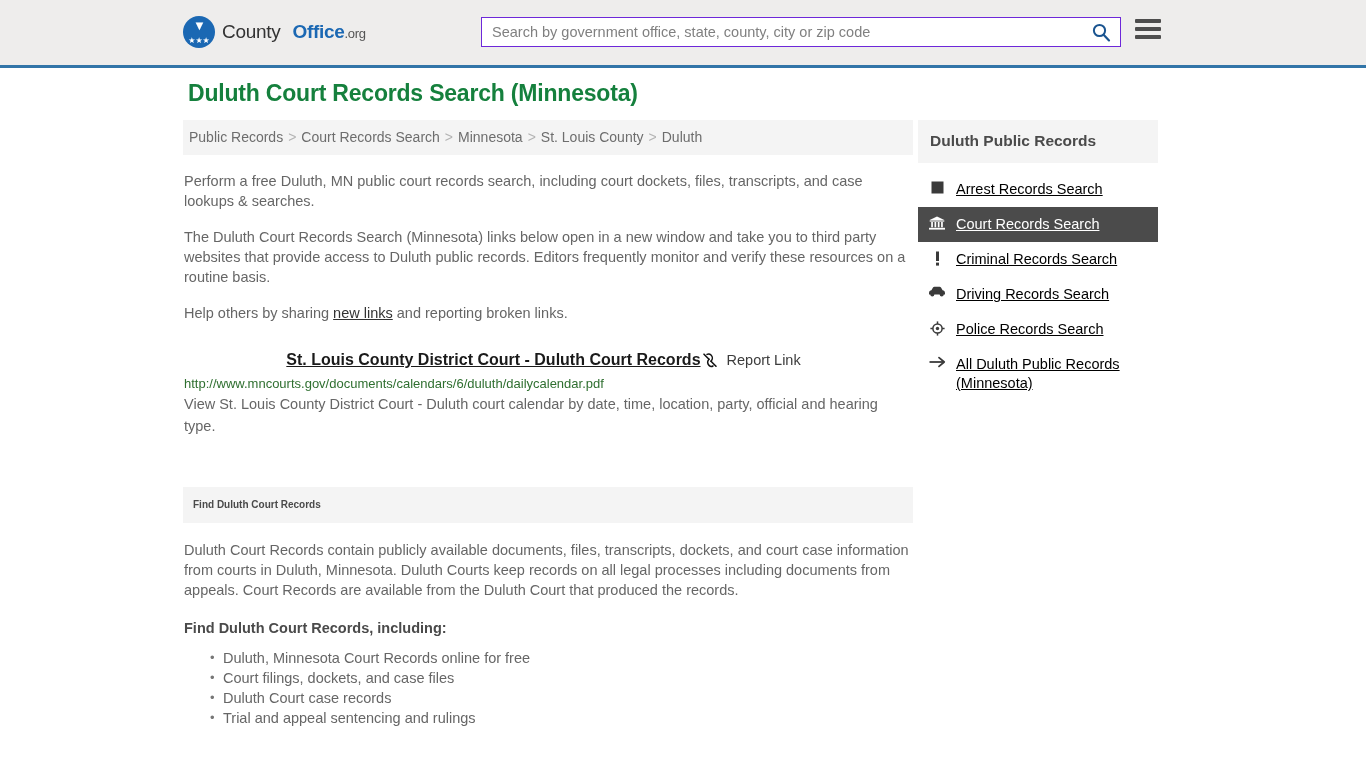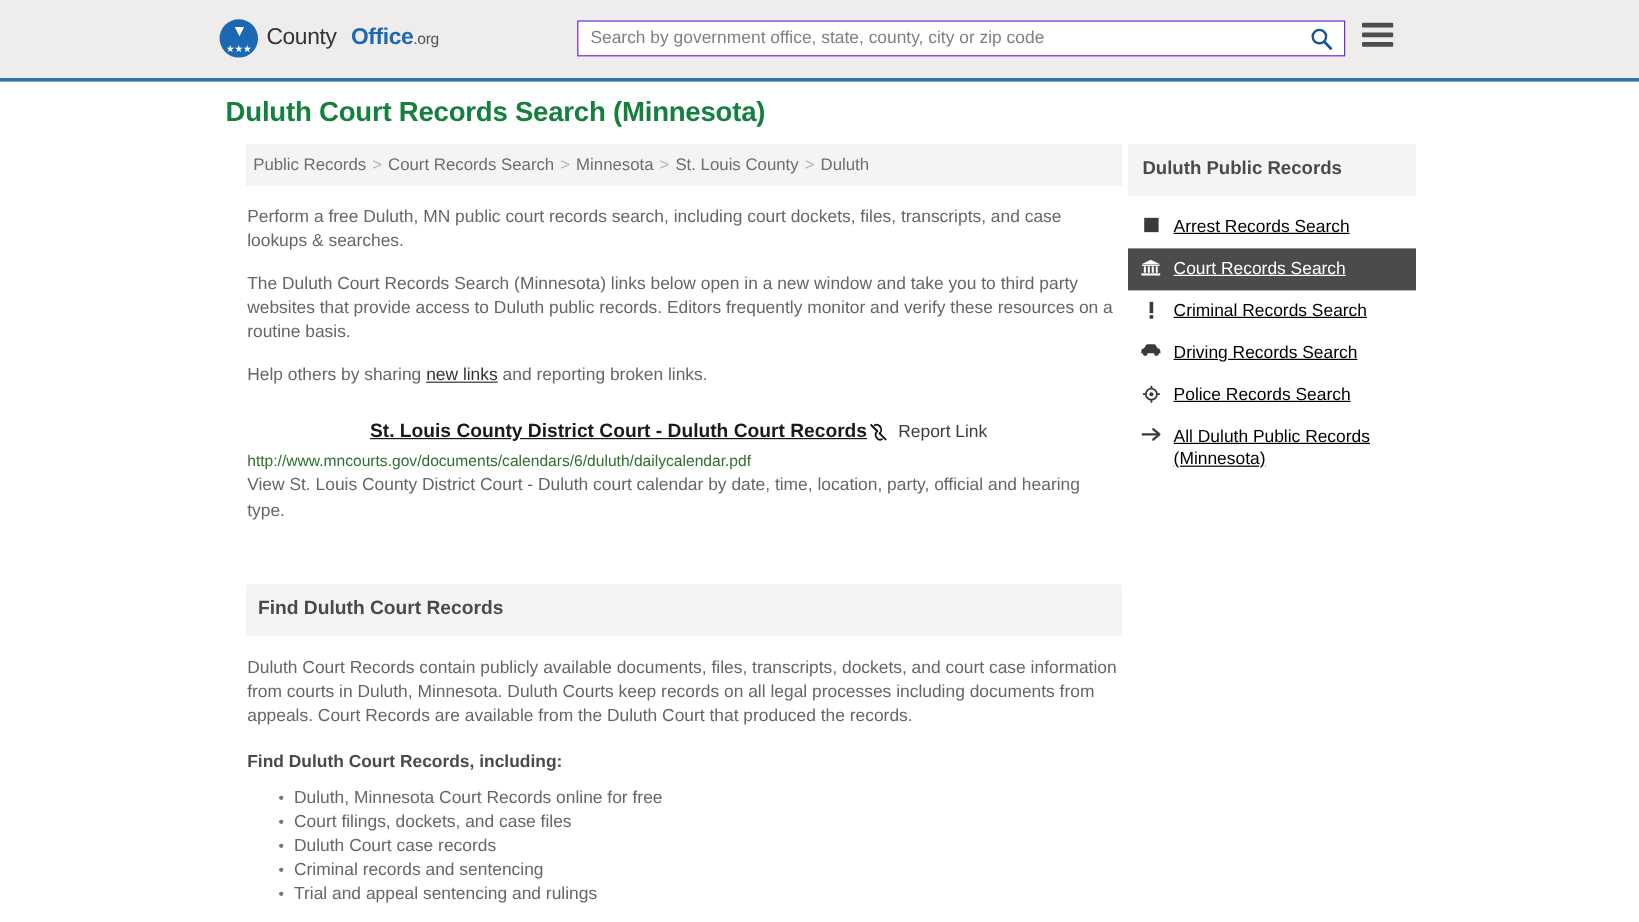--- a/index.html
+++ b/index.html
@@ -123,21 +123,21 @@
     position: relative;
   }
   h1.page-title {
     font-size: 23px;
     color: #15803d;
     font-weight: bold;
     margin: 12px 0 13px 5px;
     letter-spacing: -0.2px;
   }
   .columns { display: flex; gap: 0; }
-  .main-col { width: 730px; margin-left: 22px; }
+  .main-col { width: 730px; margin-left: 0; }
   .side-col { width: 240px; margin-left: 5px; }
 
   
   .breadcrumb {
     background: #f4f4f4;
     padding: 9px 6px 10px 6px;
     font-size: 14px;
     color: #6d6d6d;
   }
   .breadcrumb a {
@@ -198,21 +198,21 @@
     line-height: 22px;
     color: #666666;
     margin: 2px 0 0 1px;
   }
 
   
   .panel { margin-top: 50px; }
   .panel-head {
     background: #f4f4f4;
     padding: 12px 10px 13px 10px;
-    font-size: 16px;
+    font-size: 10px;
     font-weight: bold;
     color: #4a4a4a;
   }
   .panel-body p {
     font-size: 14.5px;
     line-height: 20px;
     color: #666666;
     margin: 17px 0 0 1px;
   }
   .panel-body p.sub {
@@ -349,21 +349,20 @@
 
       <div class="panel">
         <div class="panel-head">Find Duluth Court Records</div>
         <div class="panel-body">
           <p>Duluth Court Records contain publicly available documents, files, transcripts, dockets, and court case information from courts in Duluth, Minnesota. Duluth Courts keep records on all legal processes including documents from appeals. Court Records are available from the Duluth Court that produced the records.</p>
           <p class="sub">Find Duluth Court Records, including:</p>
           <ul>
             <li>Duluth, Minnesota Court Records online for free</li>
             <li>Court filings, dockets, and case files</li>
             <li>Duluth Court case records</li>
-            <li>Criminal records and sentencing</li>
             <li>Trial and appeal sentencing and rulings</li>
           </ul>
         </div>
       </div>
 
     </div>
 
     <div class="side-col">
       <div class="side-head">Duluth Public Records</div>
       <div class="side-list">

